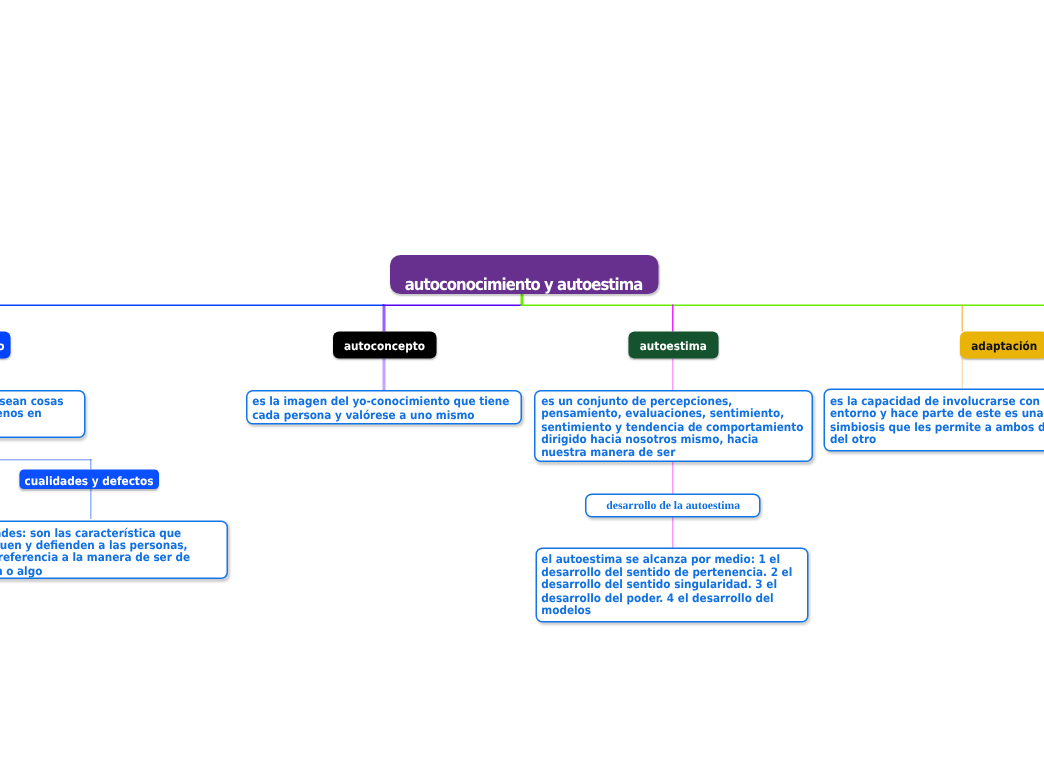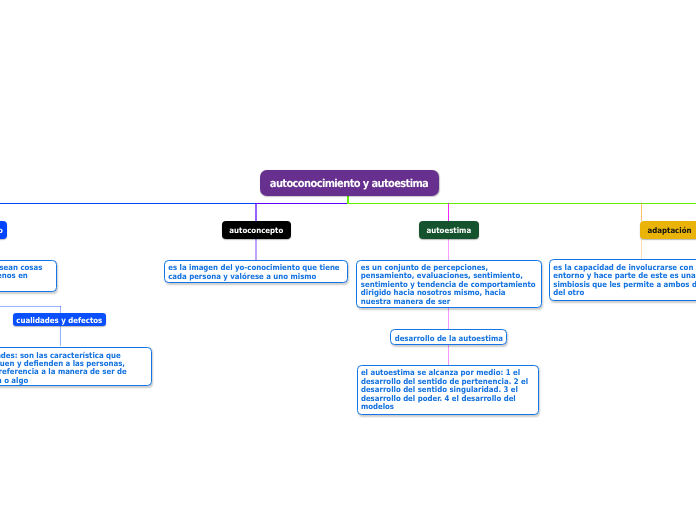--- a/index.html
+++ b/index.html
@@ -7,21 +7,21 @@
        font-family:"DejaVu Sans Condensed","DejaVu Sans", sans-serif;
        -webkit-font-smoothing:antialiased;text-rendering:geometricPrecision;}
   #canvas{position:relative;width:696px;height:520px;background:#fff;overflow:hidden;}
 
   .edge{position:absolute;}
   .node{position:absolute;box-sizing:border-box;transform:translateZ(0);}
 
   .root{background:#67308f;color:#ffffff;border-radius:7px;
         font-weight:bold;font-size:11px;letter-spacing:-0.62px;text-align:center;padding-top:1.4px;
         box-shadow:0.5px 0.8px 1.1px rgba(0,0,0,.22);
-        display:flex;align-items:center;justify-content:center;}
+        display:flex;align-items:flex-end;justify-content:center;}
 
   .pill{color:#ffffff;font-weight:bold;font-size:7.8px;border-radius:4px;padding-top:2.4px;
         text-align:center;white-space:nowrap;
         box-shadow:0 1px 1.2px rgba(0,0,0,.28);
         display:flex;align-items:center;justify-content:center;}
 
   .leaf{background:#ffffff;border:1.7px solid #1476e6;border-radius:4.5px;
         color:#1271e0;font-weight:bold;font-size:7.75px;line-height:8.45px;
         box-shadow:1px 1.5px 1.8px rgba(0,0,0,.20);
         padding:3.4px 3.4px 0 3.4px;}
@@ -89,21 +89,21 @@
   </div>
 
   <div class="node pill" style="left:13px;top:312.6px;width:92.6px;height:13.3px;background:#0b50ff;font-size:7.8px;border-radius:3px;padding-top:2.2px;">
     <span>cualidades y defectos</span>
   </div>
 
   <div class="node leaf" style="left:-31.8px;top:347.2px;width:183.6px;height:39px;">
     <span>cualidades: son las característica que distinguen y defienden a las personas, hacen referencia a la manera de ser de alguien o algo</span>
   </div>
 
-  <div class="node leaf" style="left:390.2px;top:329.4px;width:117.2px;height:15.2px;display:flex;align-items:flex-end;justify-content:center;padding:2.6px 5px 0 5px;white-space:nowrap;">
+  <div class="node leaf" style="left:390.2px;top:329.4px;width:117.2px;height:15.2px;display:flex;align-items:flex-start;justify-content:center;padding:2.6px 5px 0 5px;white-space:nowrap;font-family:Liberation Serif, serif;">
     <span>desarrollo de la autoestima</span>
   </div>
 
   <div class="node leaf" style="left:356.5px;top:365px;width:182.8px;height:49.7px;">
     <span>el autoestima se alcanza por medio: 1 el desarrollo del sentido de pertenencia. 2 el desarrollo del sentido singularidad. 3 el desarrollo del poder. 4 el desarrollo del modelos</span>
   </div>
 
 </div>
 
 </body></html>

